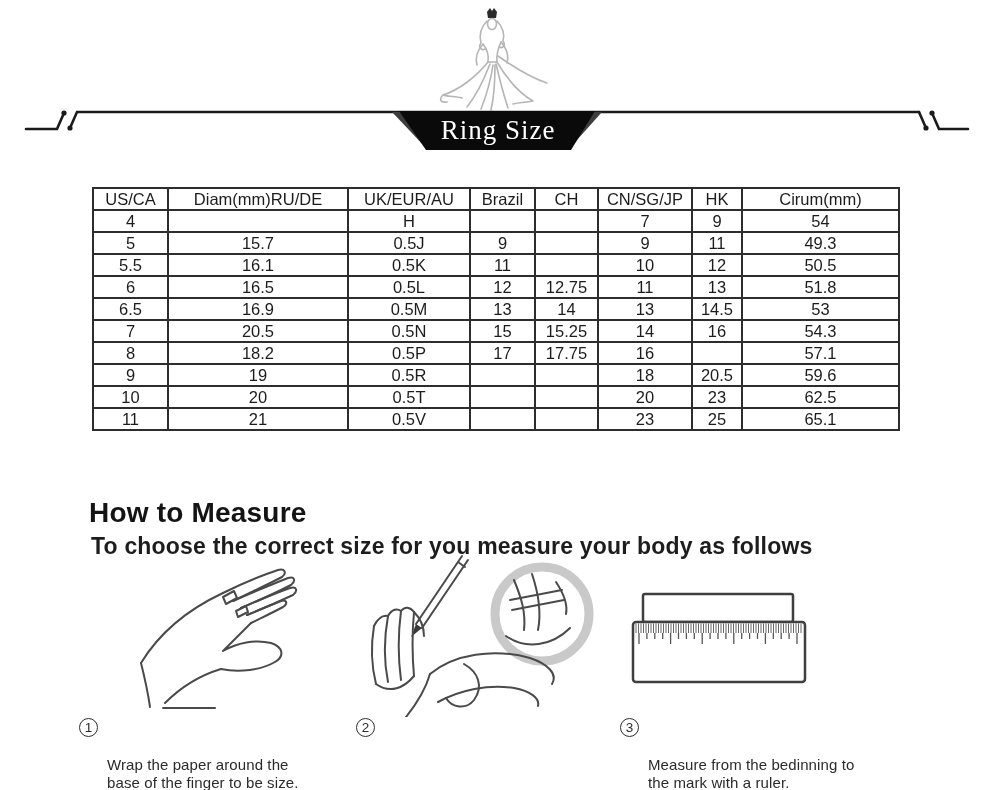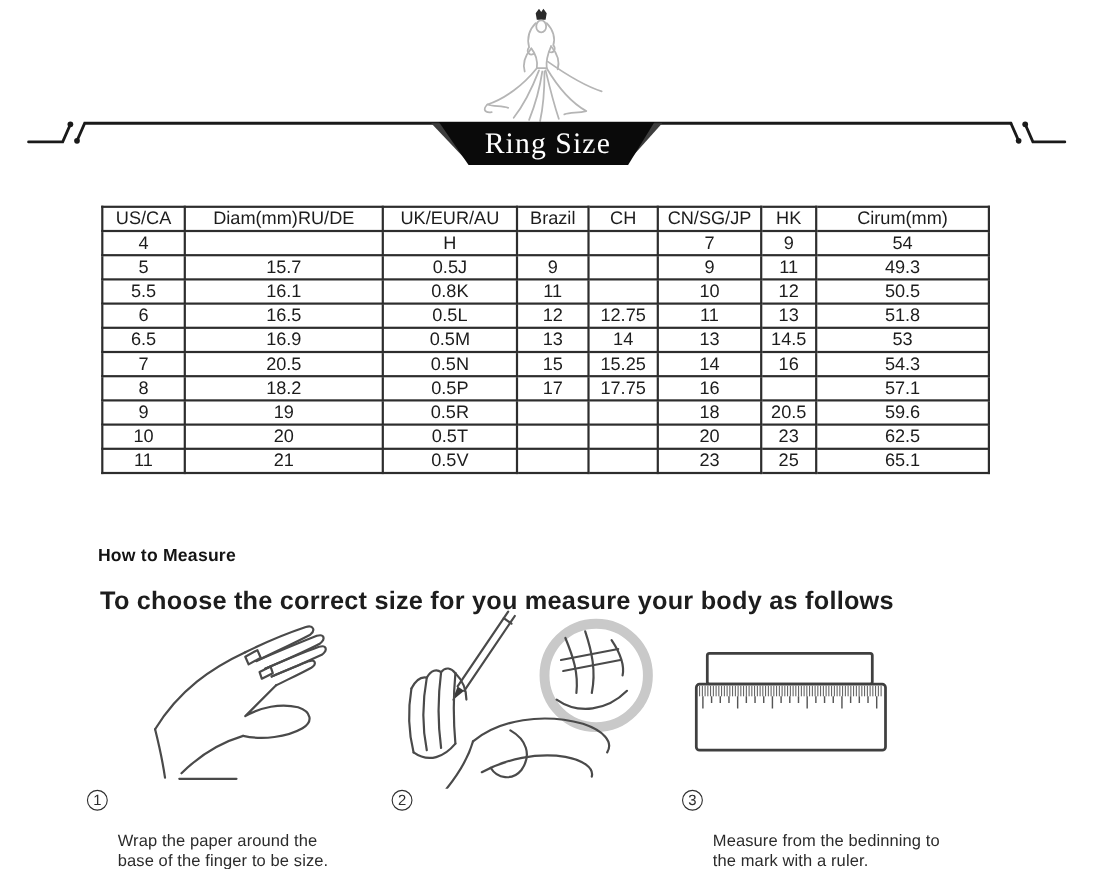--- a/index.html
+++ b/index.html
@@ -18,21 +18,21 @@
 
   
   table.ring { position:absolute; left:92px; top:187px; border-collapse:collapse;
                table-layout:fixed; width:806px; }
   table.ring th, table.ring td { border:2px solid #2d2d2d; height:22px; padding:0;
                text-align:center; vertical-align:middle; font-size:16.5px;
                font-weight:500; color:#1c1c1c; line-height:1;
                font-family:"Liberation Sans", sans-serif; white-space:nowrap; }
 
   
-  .howto-title { position:absolute; left:89px; top:497px; font-size:16px;
+  .howto-title { position:absolute; left:89px; top:497px; font-size:28px;
                  font-weight:600; color:#141414; letter-spacing:0.2px; }
   .howto-sub { position:absolute; left:91px; top:533px; font-size:23px;
                font-weight:700; color:#1d1d1d; letter-spacing:0.2px; }
 
   .hand-svg    { position:absolute; left:135px; top:563px; }
   .marking-svg { position:absolute; left:346px; top:552px; }
   .ruler-svg   { position:absolute; left:616px; top:582px; }
 
   
   .step { position:absolute; display:flex; align-items:flex-start; gap:9px; }
@@ -138,21 +138,21 @@
           <td>0.5J</td>
           <td>9</td>
           <td></td>
           <td>9</td>
           <td>11</td>
           <td>49.3</td>
         </tr>
         <tr>
           <td>5.5</td>
           <td>16.1</td>
-          <td>0.8K</td>
+          <td>0.5K</td>
           <td>11</td>
           <td></td>
           <td>10</td>
           <td>12</td>
           <td>50.5</td>
         </tr>
         <tr>
           <td>6</td>
           <td>16.5</td>
           <td>0.5L</td>

